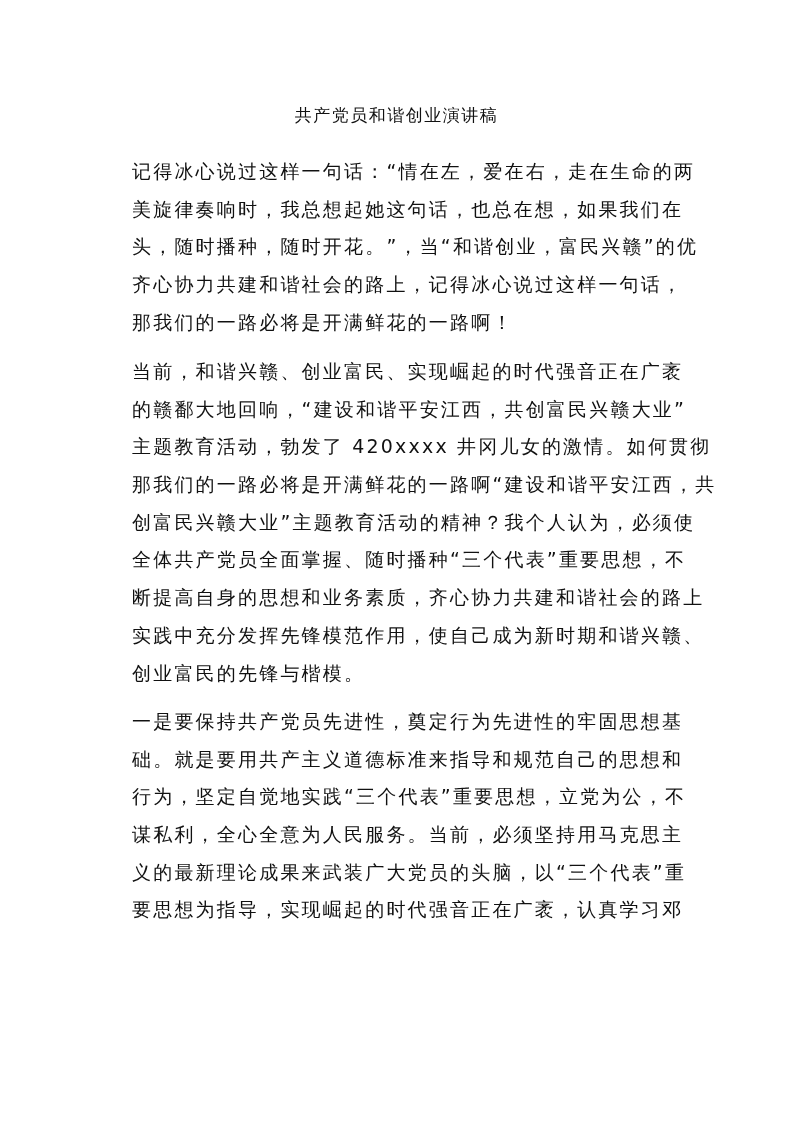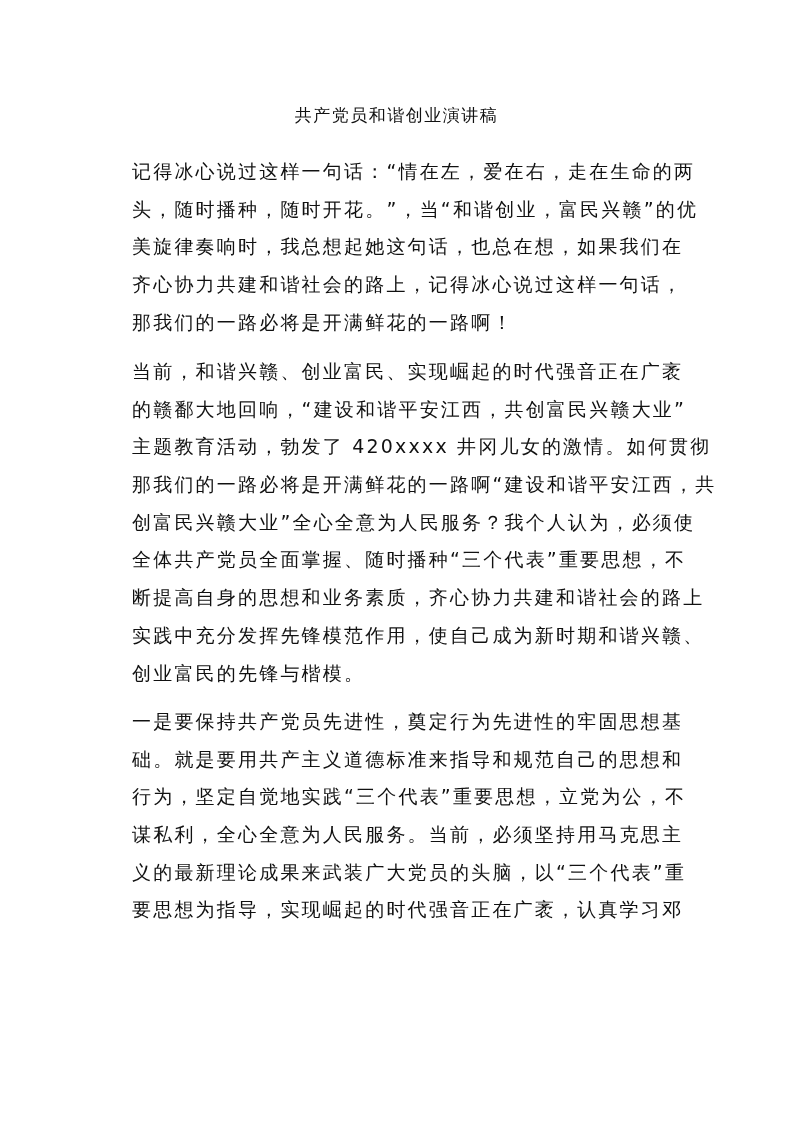--- a/index.html
+++ b/index.html
@@ -20,32 +20,32 @@
   }
 </style>
 </head>
 <body>
 
 <div class="page">
   <div class="title">共产党员和谐创业演讲稿</div>
 
   <div class="para" style="top:153px;">
     <span class="line">记得冰心说过这样一句话：“情在左，爱在右，走在生命的两</span>
+    <span class="line">美旋律奏响时，我总想起她这句话，也总在想，如果我们在</span>
     <span class="line">头，随时播种，随时开花。”，当“和谐创业，富民兴赣”的优</span>
-    <span class="line">美旋律奏响时，我总想起她这句话，也总在想，如果我们在</span>
     <span class="line">齐心协力共建和谐社会的路上，记得冰心说过这样一句话，</span>
     <span class="line">那我们的一路必将是开满鲜花的一路啊！</span>
   </div>
 
   <div class="para" style="top:353px;">
     <span class="line">当前，和谐兴赣、创业富民、实现崛起的时代强音正在广袤</span>
     <span class="line">的赣鄱大地回响，“建设和谐平安江西，共创富民兴赣大业”</span>
     <span class="line">主题教育活动，勃发了 420xxxx 井冈儿女的激情。如何贯彻</span>
     <span class="line">那我们的一路必将是开满鲜花的一路啊“建设和谐平安江西，共</span>
-    <span class="line">创富民兴赣大业”全心全意为人民服务？我个人认为，必须使</span>
+    <span class="line">创富民兴赣大业”主题教育活动的精神？我个人认为，必须使</span>
     <span class="line">全体共产党员全面掌握、随时播种“三个代表”重要思想，不</span>
     <span class="line">断提高自身的思想和业务素质，齐心协力共建和谐社会的路上</span>
     <span class="line">实践中充分发挥先锋模范作用，使自己成为新时期和谐兴赣、</span>
     <span class="line">创业富民的先锋与楷模。</span>
   </div>
 
   <div class="para" style="top:703px;">
     <span class="line">一是要保持共产党员先进性，奠定行为先进性的牢固思想基</span>
     <span class="line">础。就是要用共产主义道德标准来指导和规范自己的思想和</span>
     <span class="line">行为，坚定自觉地实践“三个代表”重要思想，立党为公，不</span>

